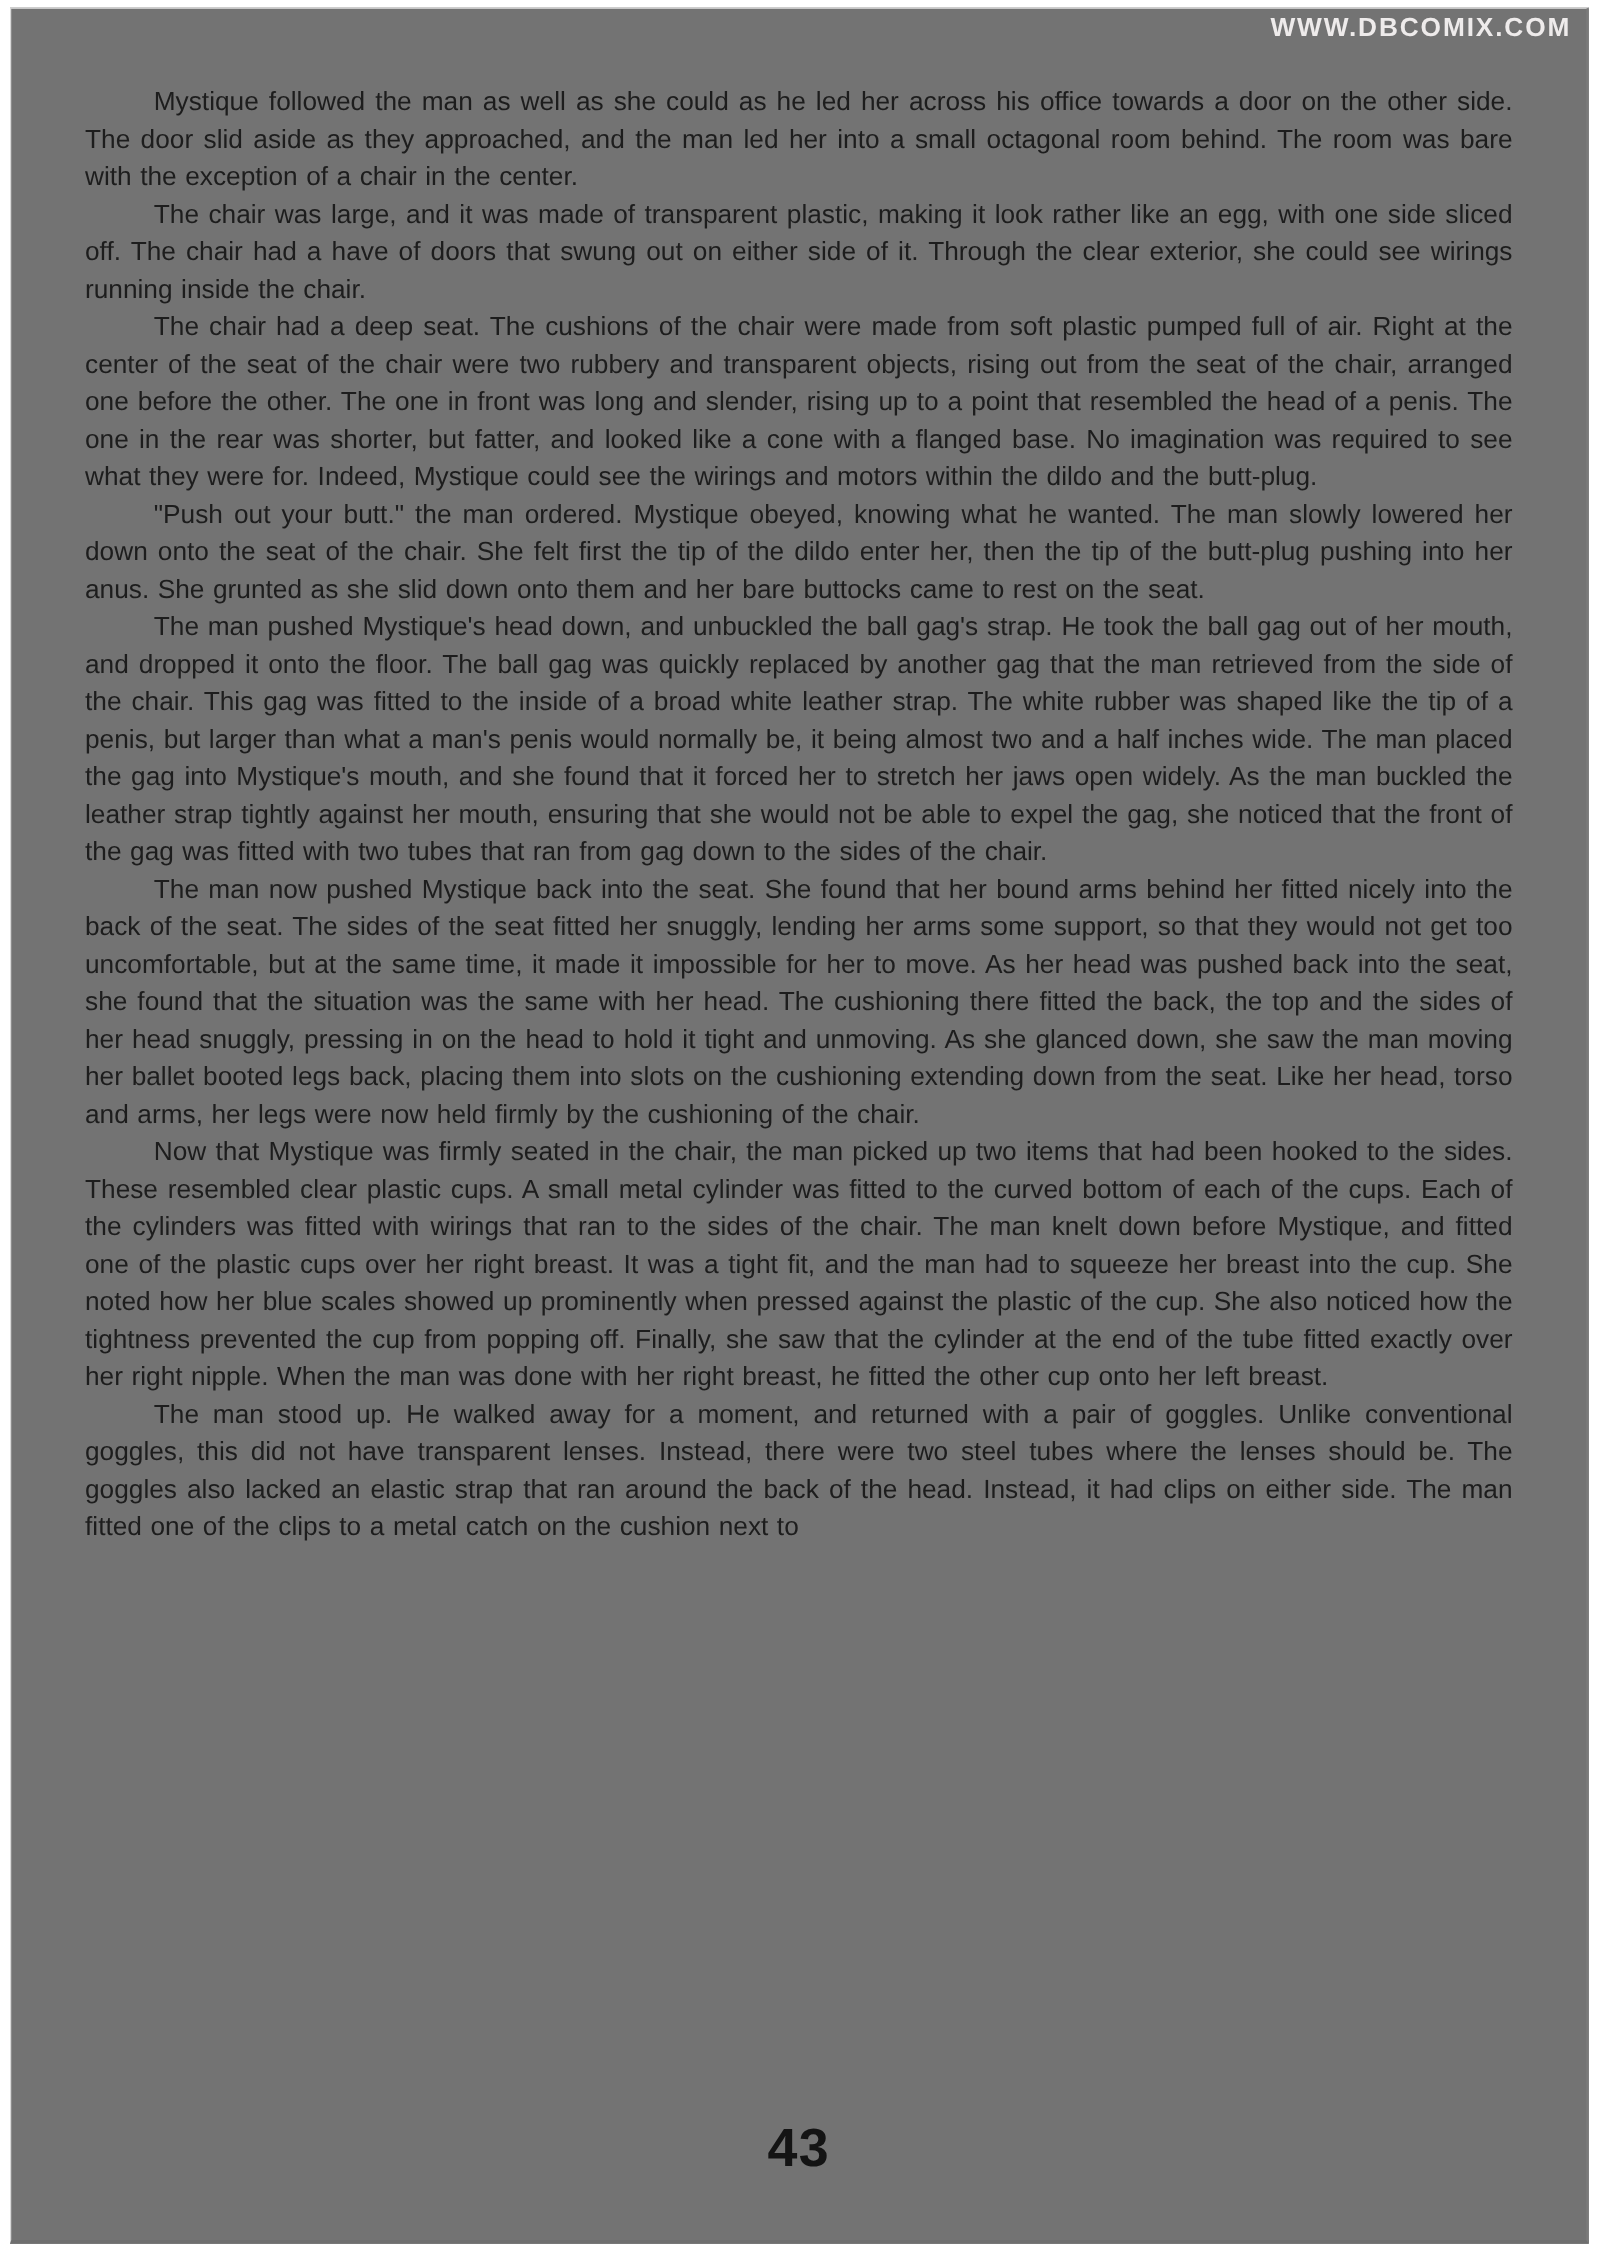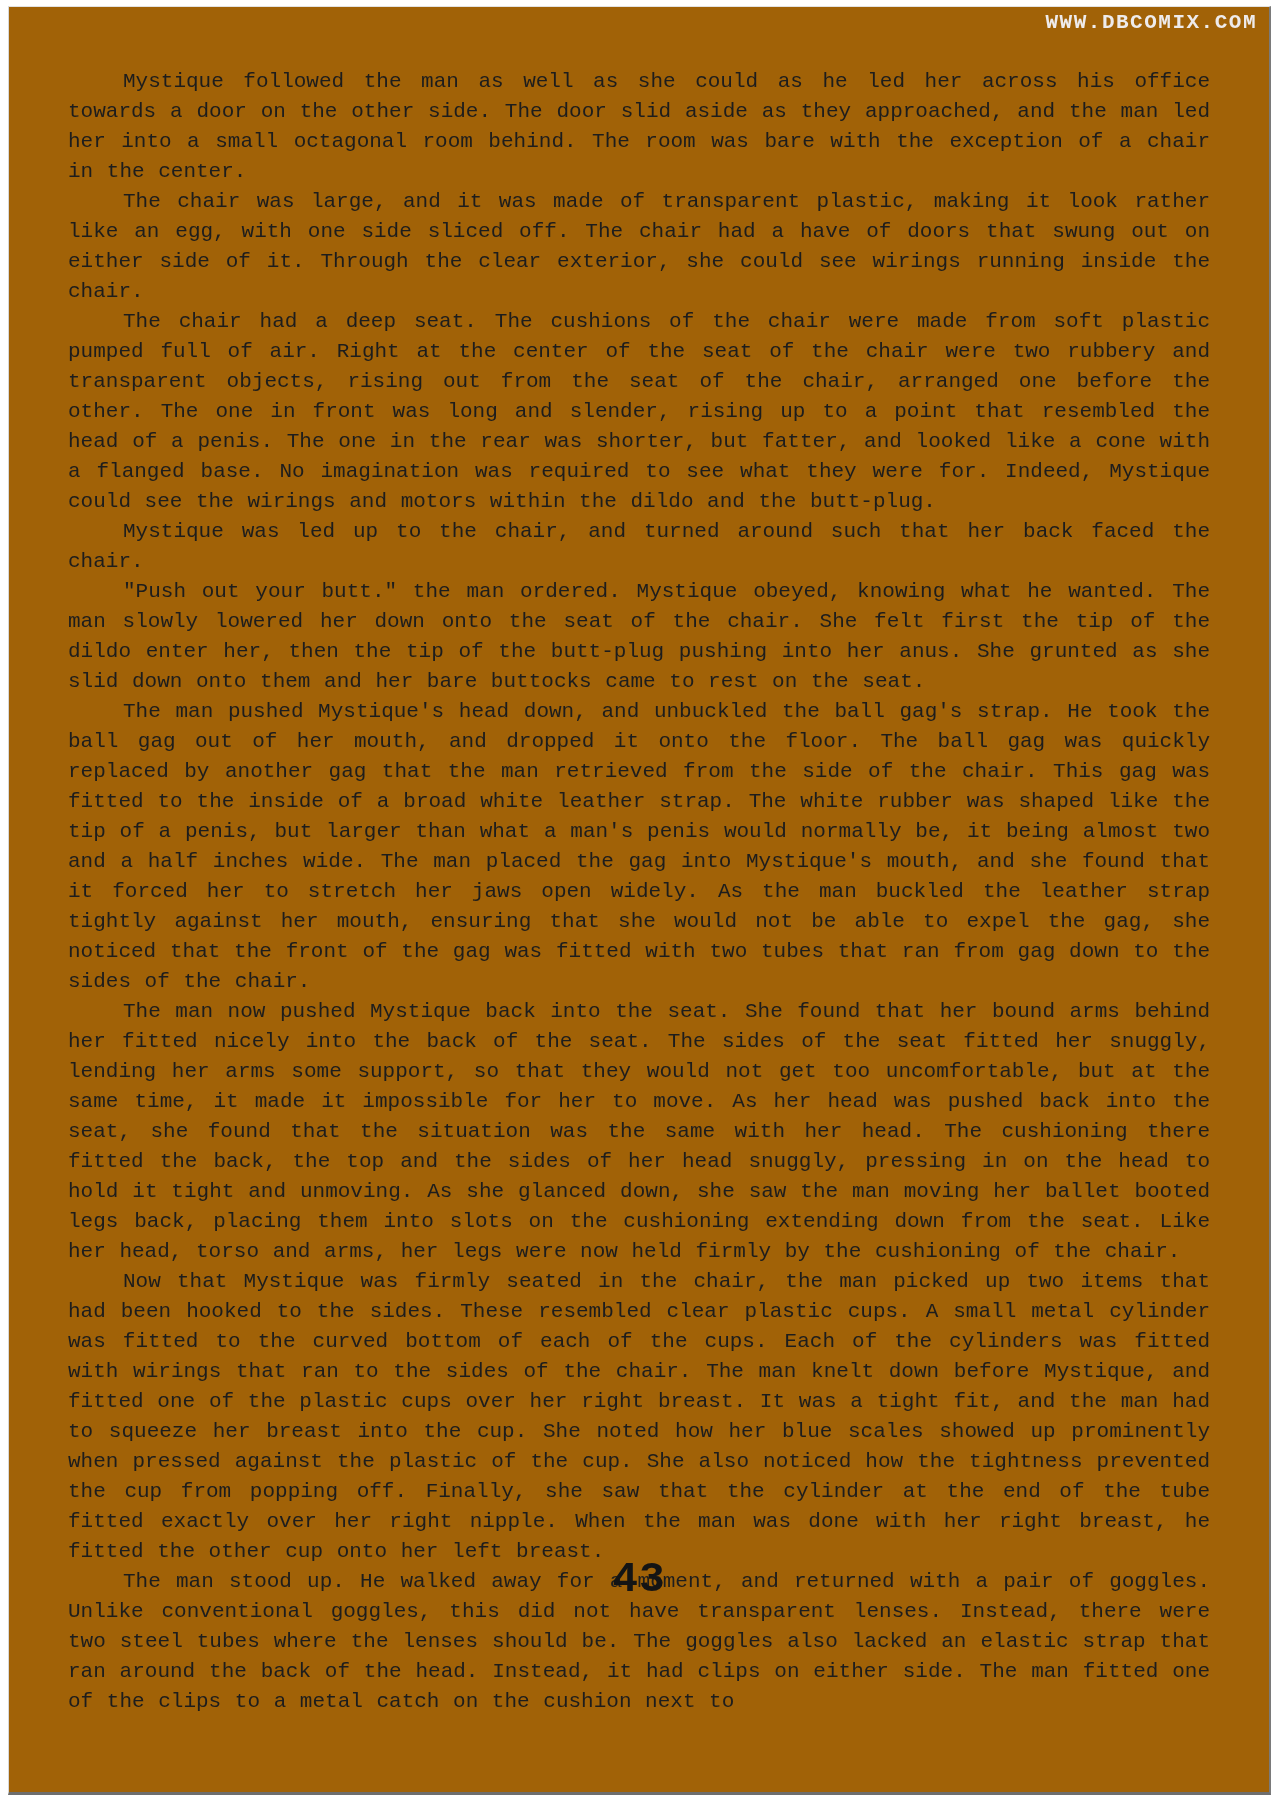--- a/index.html
+++ b/index.html
@@ -10,27 +10,26 @@
     height: 1805px;
     overflow: hidden;
     font-family: "Liberation Sans", sans-serif;
   }
   .page {
     position: absolute;
     top: 6px;
     left: 8px;
     width: 1263px;
     height: 1789px;
-    background: #a16207;
+    background: #737373;
     border-top: 1px solid #e2e2e2;
     border-left: 1px solid #d8d8d8;
     border-right: 2px solid #7a7a7a;
     border-bottom: 3px solid #6e6e6e;
     box-sizing: border-box;
-    font-family: Liberation Mono, monospace;
   }
   .watermark {
     position: absolute;
     top: 4px;
     right: 12px;
     font-size: 21px;
     font-weight: bold;
     letter-spacing: 1.5px;
     color: #eeebeb;
     white-space: nowrap;
@@ -46,41 +45,40 @@
     word-spacing: 1px;
   }
   .content p {
     margin: 0;
     padding: 0;
     text-indent: 55px;
     text-align: justify;
   }
   .page-number {
     position: absolute;
-    top: 1548px;
+    top: 1688px;
     left: 0;
     width: 100%;
     text-align: center;
     font-size: 43px;
     font-weight: bold;
     color: #141414;
     letter-spacing: 1px;
   }
 </style>
 </head>
 <body>
 
 <div class="page">
   <div class="watermark" style="color: rgb(238, 235, 235);">WWW.DBCOMIX.COM</div>
 
   <div class="content" id="paragraphs">
       <p>Mystique followed the man as well as she could as he led her across his office towards a door on the other side. The door slid aside as they approached, and the man led her into a small octagonal room behind. The room was bare with the exception of a chair in the center.</p>
       <p>The chair was large, and it was made of transparent plastic, making it look rather like an egg, with one side sliced off. The chair had a have of doors that swung out on either side of it. Through the clear exterior, she could see wirings running inside the chair.</p>
       <p>The chair had a deep seat. The cushions of the chair were made from soft plastic pumped full of air. Right at the center of the seat of the chair were two rubbery and transparent objects, rising out from the seat of the chair, arranged one before the other. The one in front was long and slender, rising up to a point that resembled the head of a penis. The one in the rear was shorter, but fatter, and looked like a cone with a flanged base. No imagination was required to see what they were for. Indeed, Mystique could see the wirings and motors within the dildo and the butt-plug.</p>
-      <p>Mystique was led up to the chair, and turned around such that her back faced the chair.</p>
       <p>"Push out your butt." the man ordered. Mystique obeyed, knowing what he wanted. The man slowly lowered her down onto the seat of the chair. She felt first the tip of the dildo enter her, then the tip of the butt-plug pushing into her anus. She grunted as she slid down onto them and her bare buttocks came to rest on the seat.</p>
       <p>The man pushed Mystique's head down, and unbuckled the ball gag's strap. He took the ball gag out of her mouth, and dropped it onto the floor. The ball gag was quickly replaced by another gag that the man retrieved from the side of the chair. This gag was fitted to the inside of a broad white leather strap. The white rubber was shaped like the tip of a penis, but larger than what a man's penis would normally be, it being almost two and a half inches wide. The man placed the gag into Mystique's mouth, and she found that it forced her to stretch her jaws open widely. As the man buckled the leather strap tightly against her mouth, ensuring that she would not be able to expel the gag, she noticed that the front of the gag was fitted with two tubes that ran from gag down to the sides of the chair.</p>
       <p>The man now pushed Mystique back into the seat. She found that her bound arms behind her fitted nicely into the back of the seat. The sides of the seat fitted her snuggly, lending her arms some support, so that they would not get too uncomfortable, but at the same time, it made it impossible for her to move. As her head was pushed back into the seat, she found that the situation was the same with her head. The cushioning there fitted the back, the top and the sides of her head snuggly, pressing in on the head to hold it tight and unmoving. As she glanced down, she saw the man moving her ballet booted legs back, placing them into slots on the cushioning extending down from the seat. Like her head, torso and arms, her legs were now held firmly by the cushioning of the chair.</p>
       <p>Now that Mystique was firmly seated in the chair, the man picked up two items that had been hooked to the sides. These resembled clear plastic cups. A small metal cylinder was fitted to the curved bottom of each of the cups. Each of the cylinders was fitted with wirings that ran to the sides of the chair. The man knelt down before Mystique, and fitted one of the plastic cups over her right breast. It was a tight fit, and the man had to squeeze her breast into the cup. She noted how her blue scales showed up prominently when pressed against the plastic of the cup. She also noticed how the tightness prevented the cup from popping off. Finally, she saw that the cylinder at the end of the tube fitted exactly over her right nipple. When the man was done with her right breast, he fitted the other cup onto her left breast.</p>
       <p>The man stood up. He walked away for a moment, and returned with a pair of goggles. Unlike conventional goggles, this did not have transparent lenses. Instead, there were two steel tubes where the lenses should be. The goggles also lacked an elastic strap that ran around the back of the head. Instead, it had clips on either side. The man fitted one of the clips to a metal catch on the cushion next to</p>
     </div>
 
   <div class="page-number">43</div>
 </div>
 

